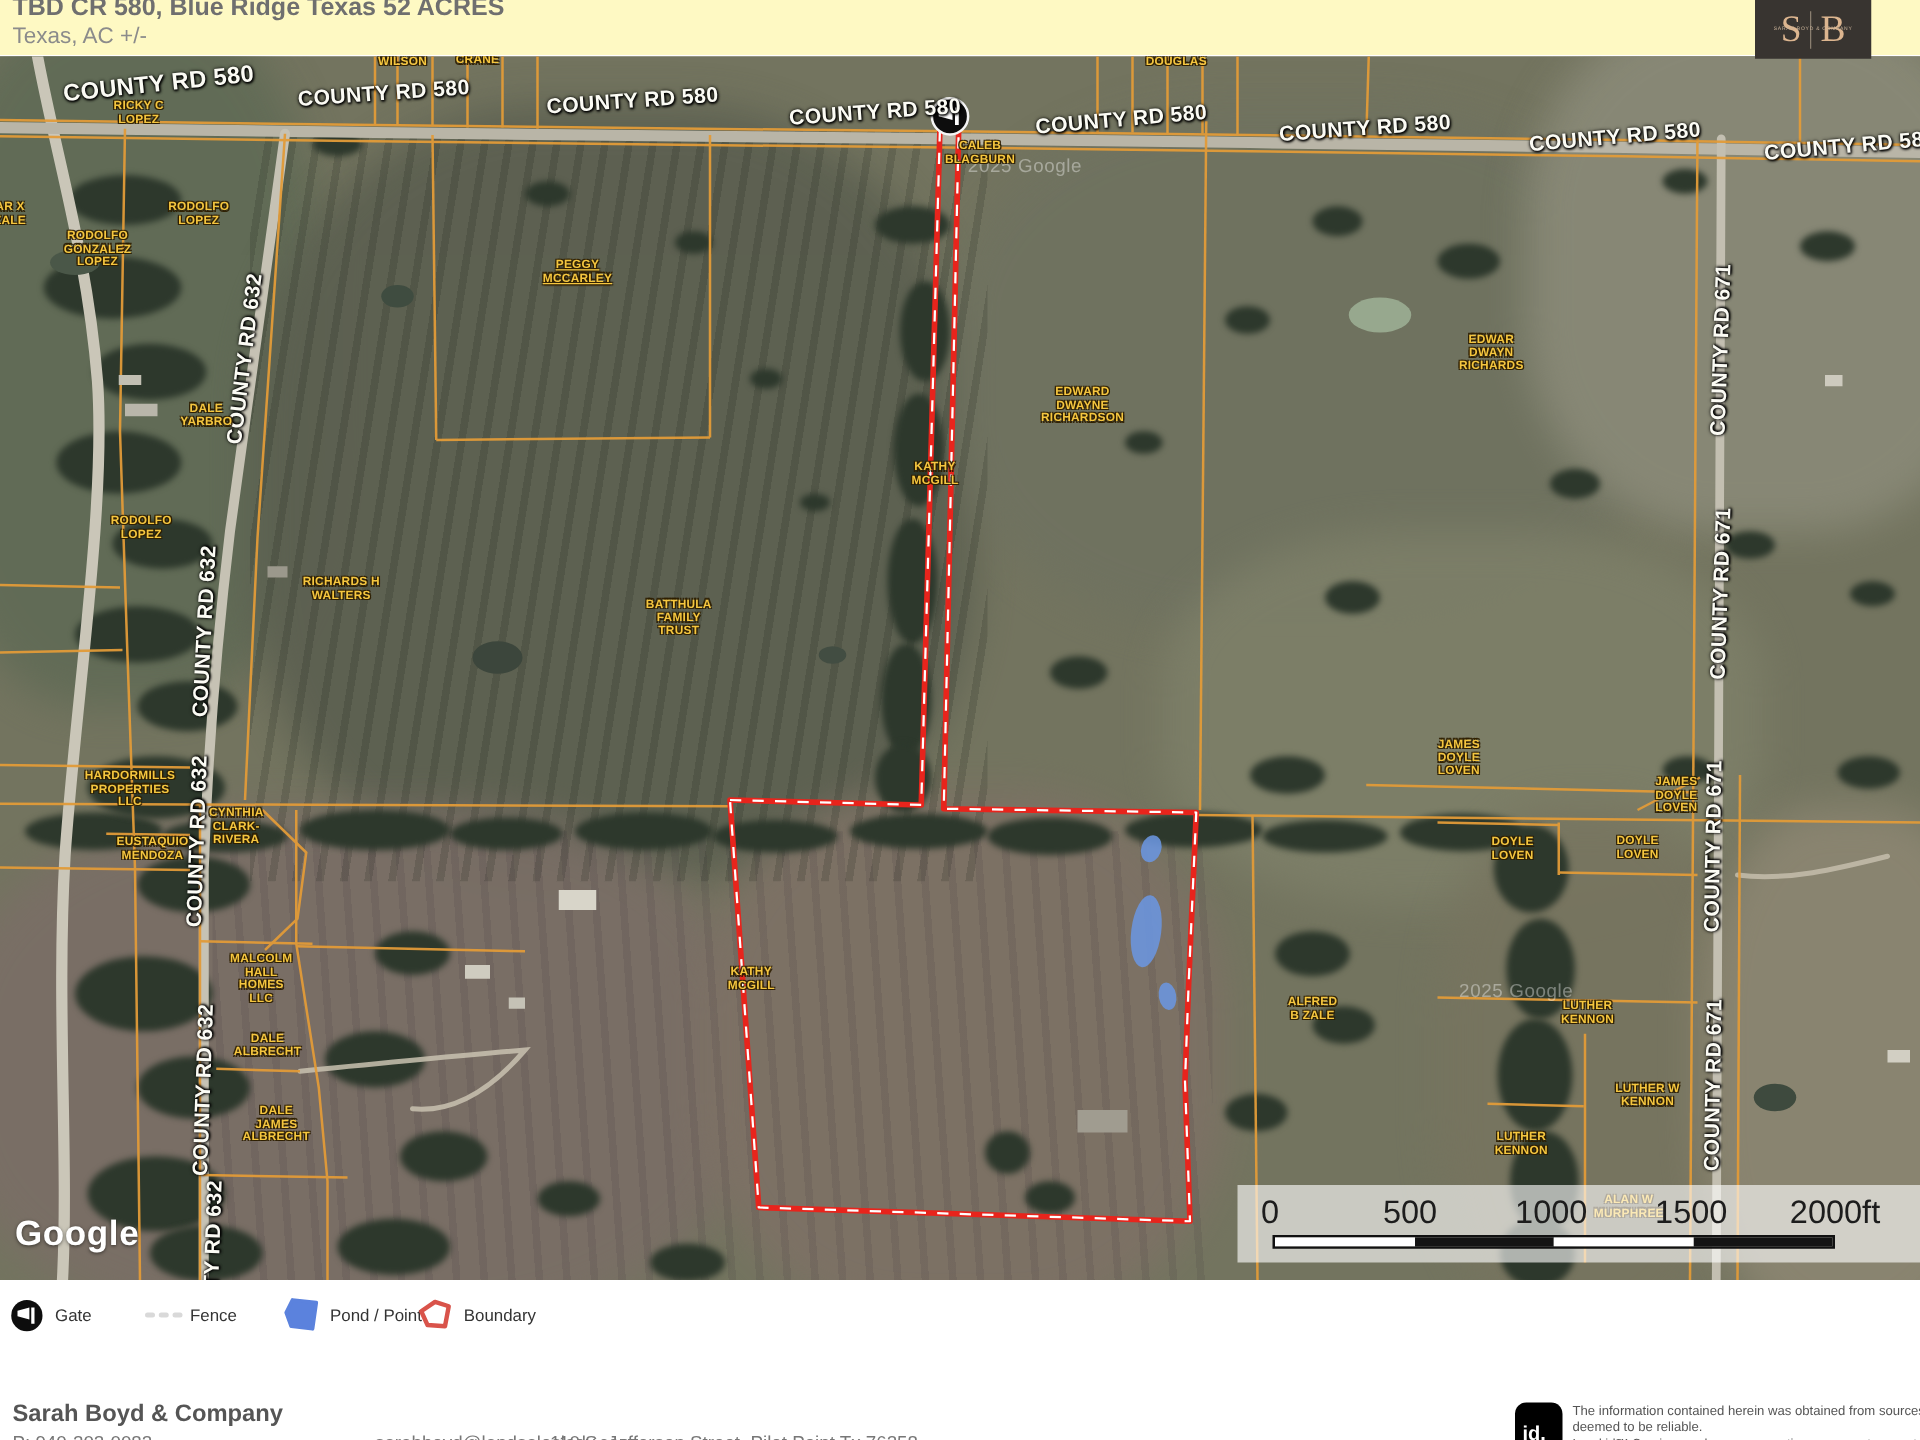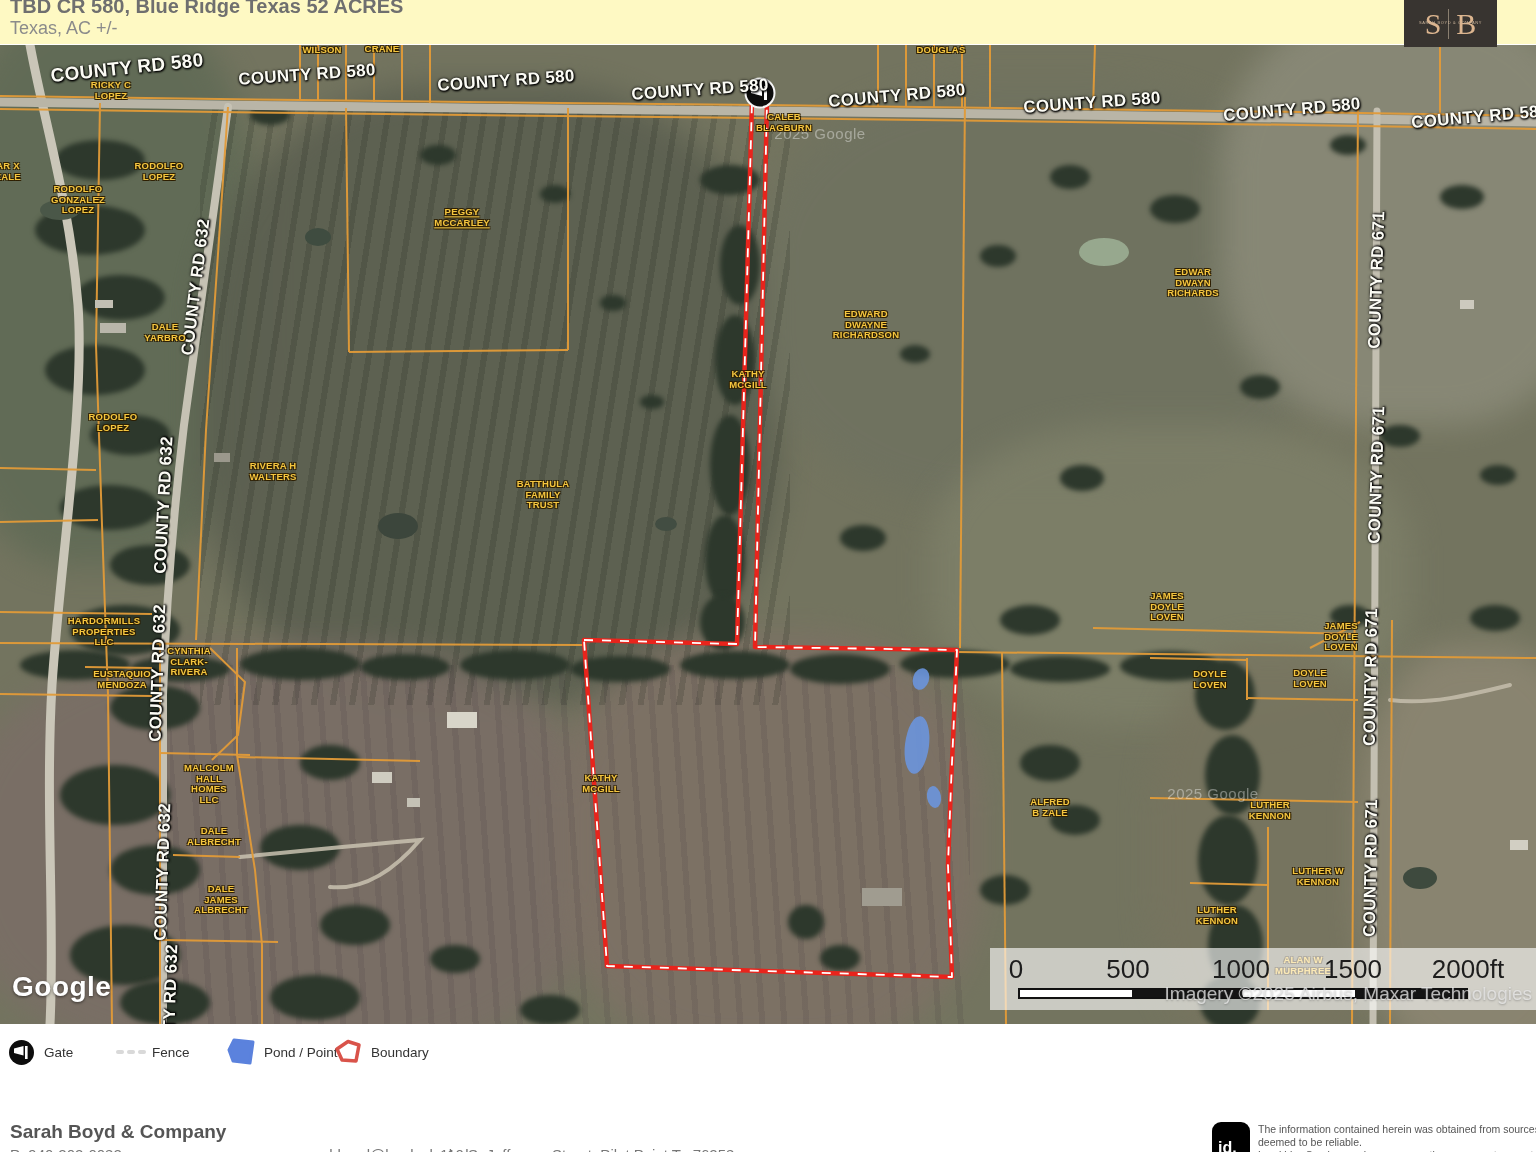--- a/index.html
+++ b/index.html
@@ -272,21 +272,21 @@
 LOPEZ</div>
         <div class="parcel-label" style="left: 78px; top: 155px;">RODOLFO
 GONZALEZ
 LOPEZ</div>
         <div class="parcel-label" style="left: 462px; top: 173px; text-decoration: underline;">PEGGY
 MCCARLEY</div>
         <div class="parcel-label" style="left: 165px; top: 288px;">DALE
 YARBRO</div>
         <div class="parcel-label" style="left: 113px; top: 378px;">RODOLFO
 LOPEZ</div>
-        <div class="parcel-label" style="left: 273px; top: 427px;">RIVERA H
+        <div class="parcel-label" style="left: 273px; top: 427px;">RICHARDS H
 WALTERS</div>
         <div class="parcel-label" style="left: 543px; top: 450px;">BATTHULA
 FAMILY
 TRUST</div>
         <div class="parcel-label" style="left: 866px; top: 280px;">EDWARD
 DWAYNE
 RICHARDSON</div>
         <div class="parcel-label" style="left: 1193px; top: 238px;">EDWAR
 DWAYN
 RICHARDS</div>
@@ -331,21 +331,20 @@
 KENNON</div>
         <div class="parcel-label" style="left: 1303px; top: 921px;">ALAN W
 MURPHREE</div>
       </div>
 
     <div id="watermarks">
         <div class="watermark" style="left: 820px; top: 88px;">2025 Google</div>
         <div class="watermark" style="left: 1213px; top: 748px;">2025 Google</div>
       </div>
     <div class="google-logo">Google</div>
-    <div class="attribution">Imagery ©2025 Airbus, Maxar Technologies</div>
     <div class="scalebar">
       <div id="scale-ticks">
           <span class="tick" style="left: 26px;">0</span>
           <span class="tick" style="left: 138px;">500</span>
           <span class="tick" style="left: 251px;">1000</span>
           <span class="tick" style="left: 363px;">1500</span>
           <span class="tick" style="left: 478px;">2000ft</span>
         </div>
       <div class="bar">
         <div class="seg" style="background:#fff"></div>

